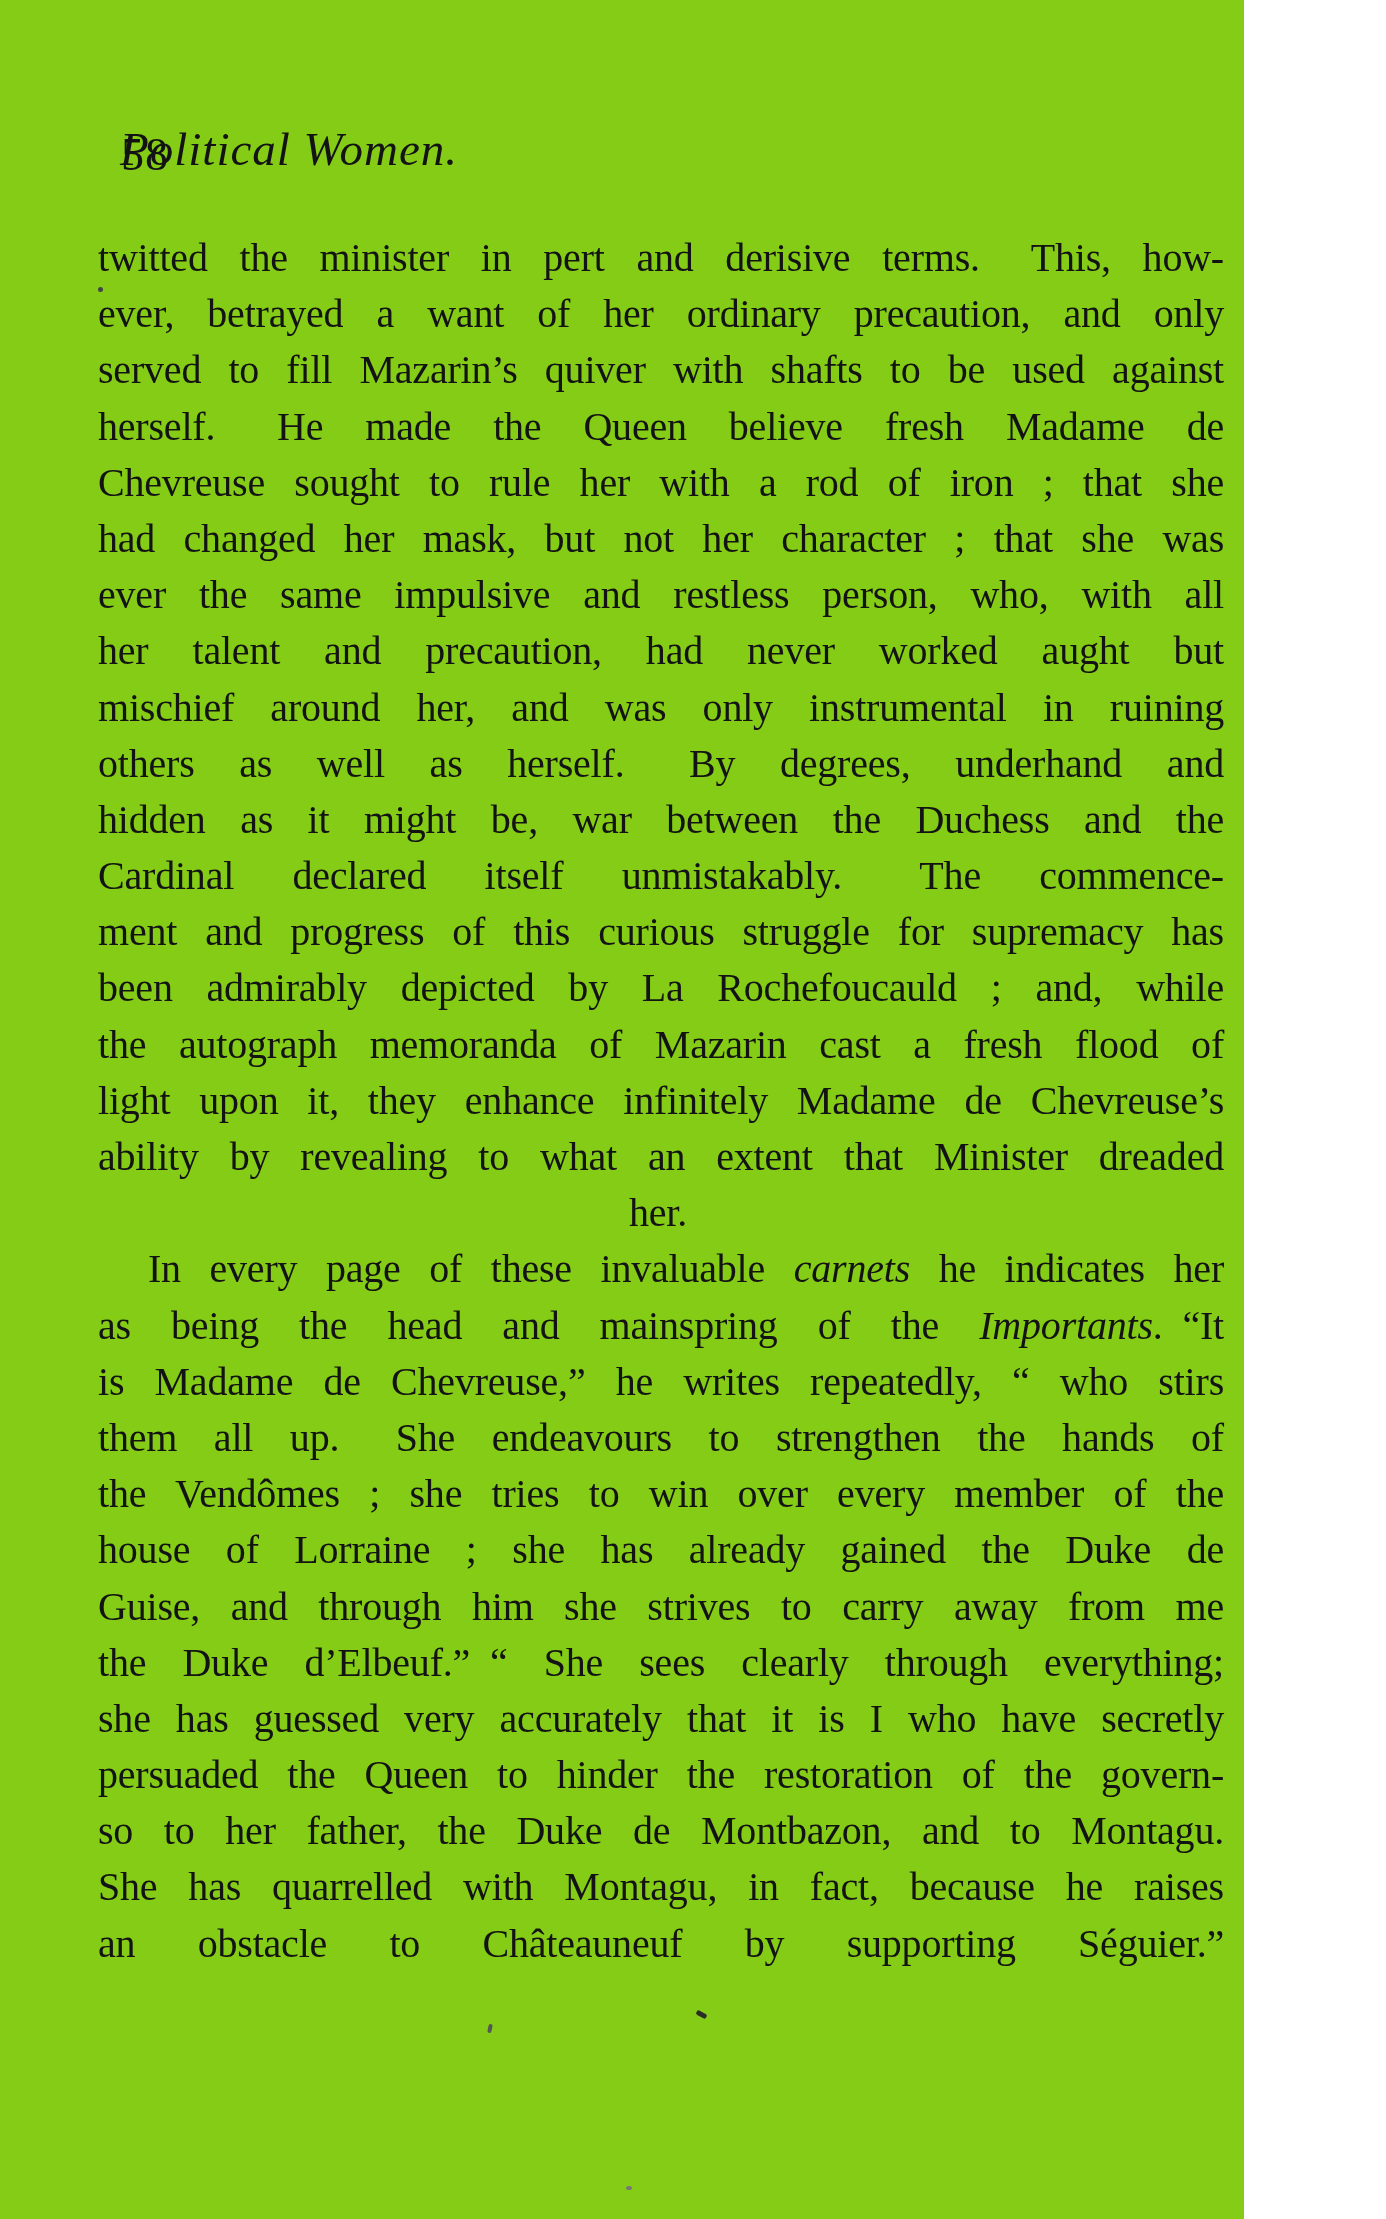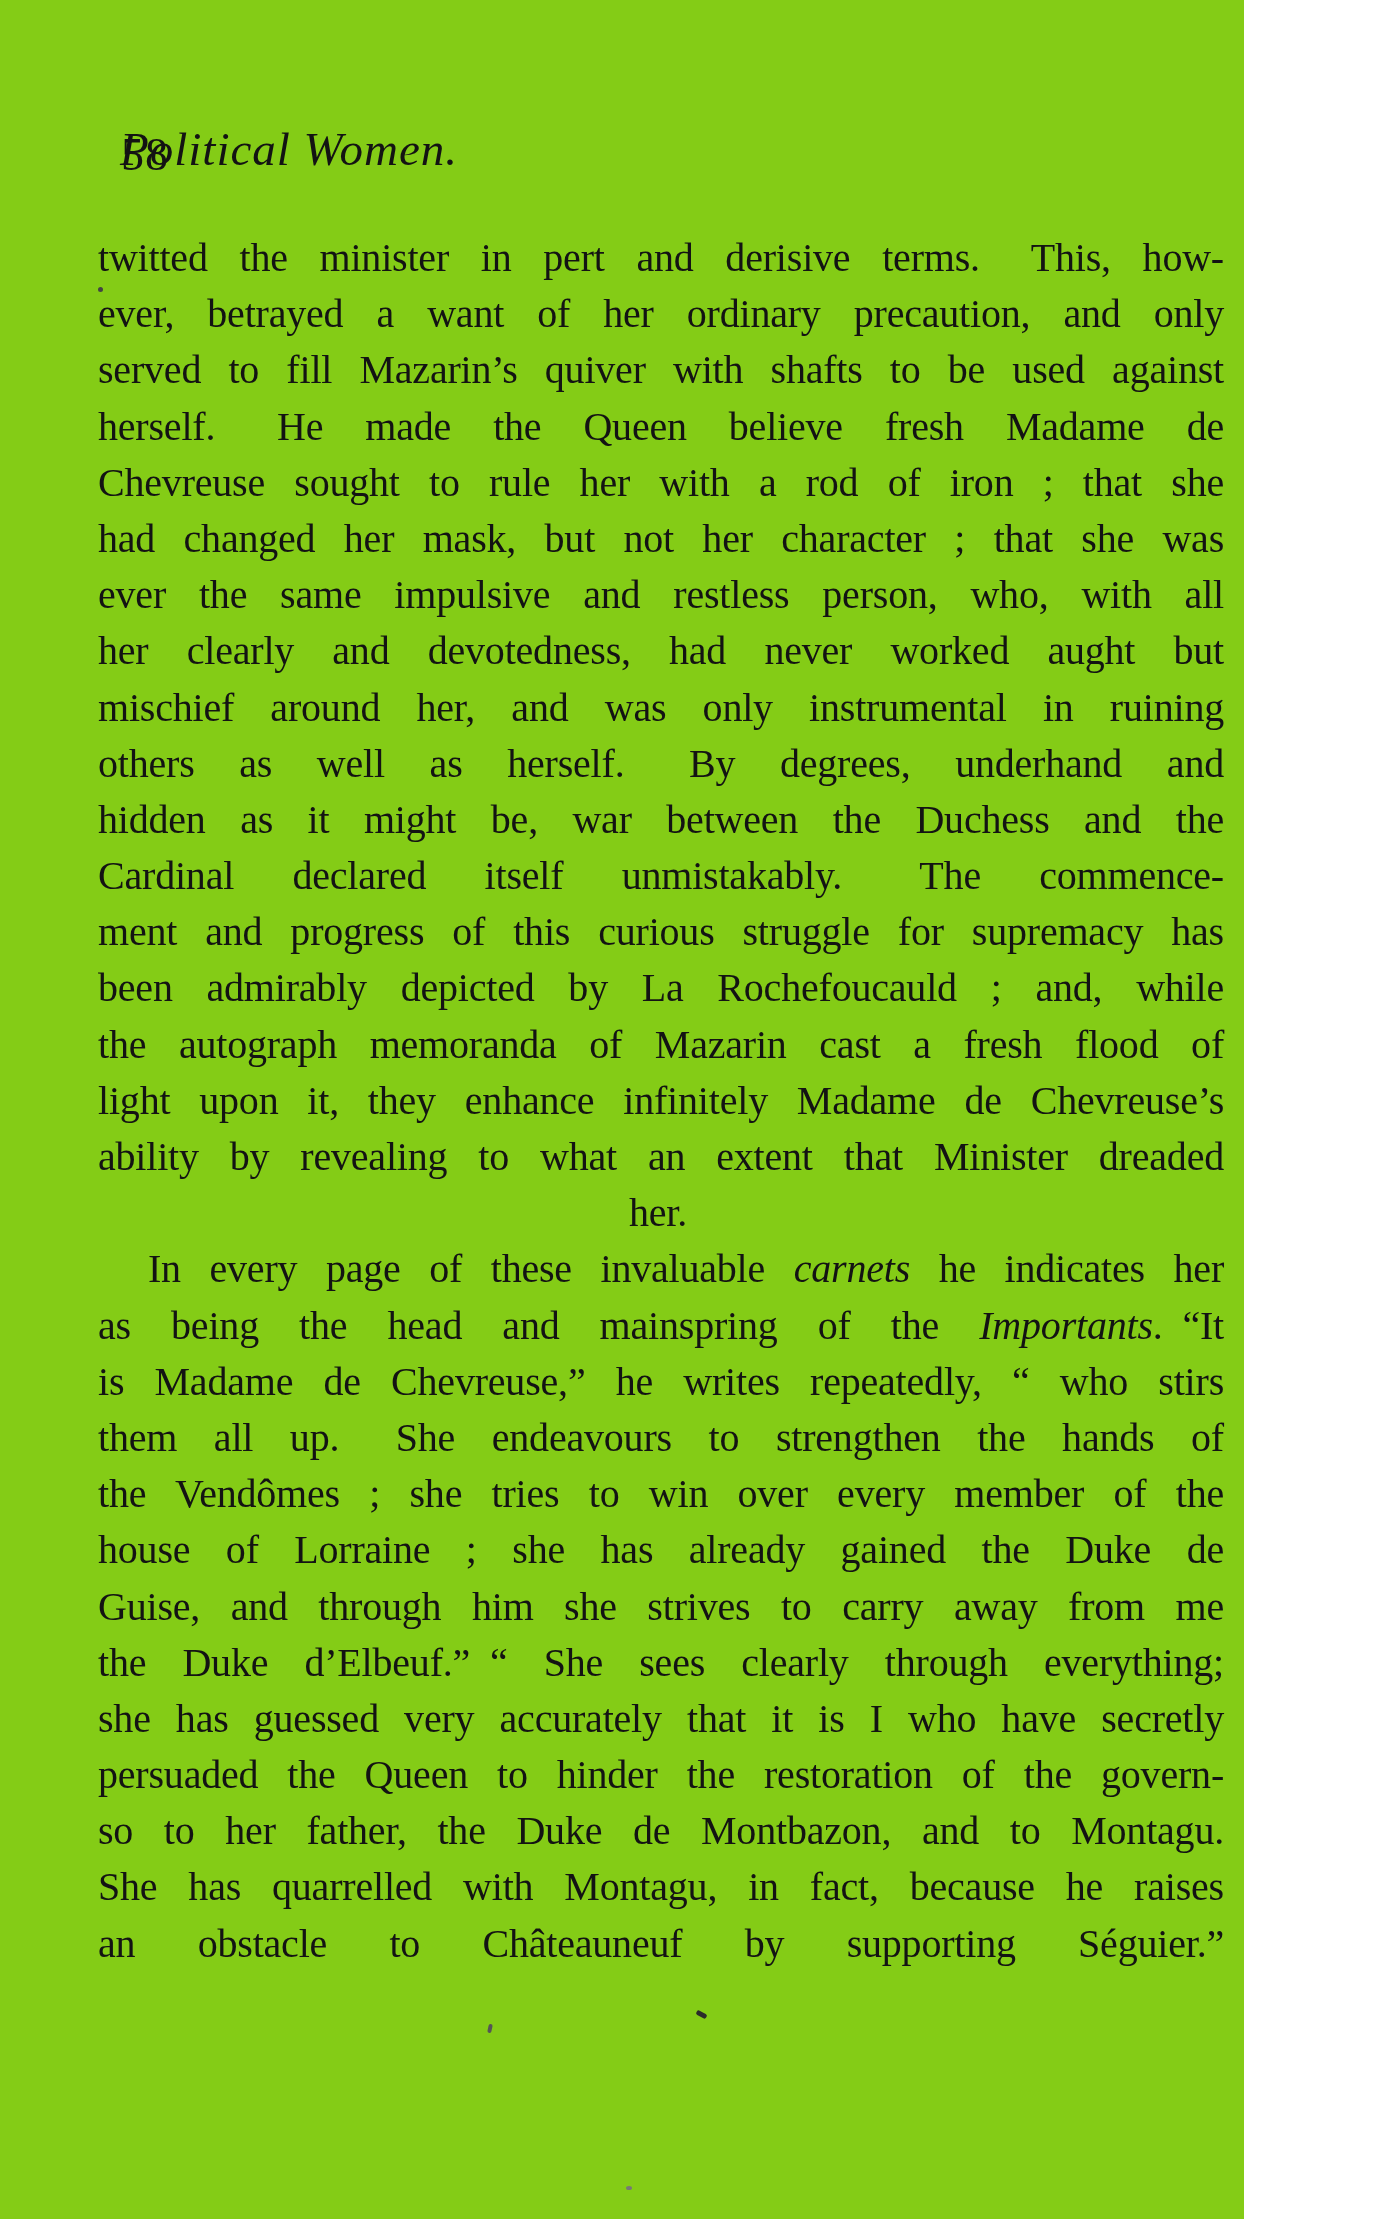--- a/index.html
+++ b/index.html
@@ -72,21 +72,21 @@
   <div class="folio">58</div>
   <div class="running-title">Political Women.</div>
   <div class="textblock">
       <div class="line just"><span>twitted the minister in pert and derisive terms.  This, how-</span></div>
       <div class="line just"><span>ever, betrayed a want of her ordinary precaution, and only</span></div>
       <div class="line just"><span>served to fill Mazarin’s quiver with shafts to be used against</span></div>
       <div class="line just"><span>herself.  He made the Queen believe fresh Madame de</span></div>
       <div class="line just"><span>Chevreuse sought to rule her with a rod of iron ; that she</span></div>
       <div class="line just"><span>had changed her mask, but not her character ; that she was</span></div>
       <div class="line just"><span>ever the same impulsive and restless person, who, with all</span></div>
-      <div class="line just"><span>her clearly and devotedness, had never worked aught but</span></div>
+      <div class="line just"><span>her talent and precaution, had never worked aught but</span></div>
       <div class="line just"><span>mischief around her, and was only instrumental in ruining</span></div>
       <div class="line just"><span>others as well as herself.  By degrees, underhand and</span></div>
       <div class="line just"><span>hidden as it might be, war between the Duchess and the</span></div>
       <div class="line just"><span>Cardinal declared itself unmistakably.  The commence-</span></div>
       <div class="line just"><span>ment and progress of this curious struggle for supremacy has</span></div>
       <div class="line just"><span>been admirably depicted by La Rochefoucauld ; and, while</span></div>
       <div class="line just"><span>the autograph memoranda of Mazarin cast a fresh flood of</span></div>
       <div class="line just"><span>light upon it, they enhance infinitely Madame de Chevreuse’s</span></div>
       <div class="line just"><span>ability by revealing to what an extent that Minister dreaded</span></div>
       <div class="line"><span>her.</span></div>

